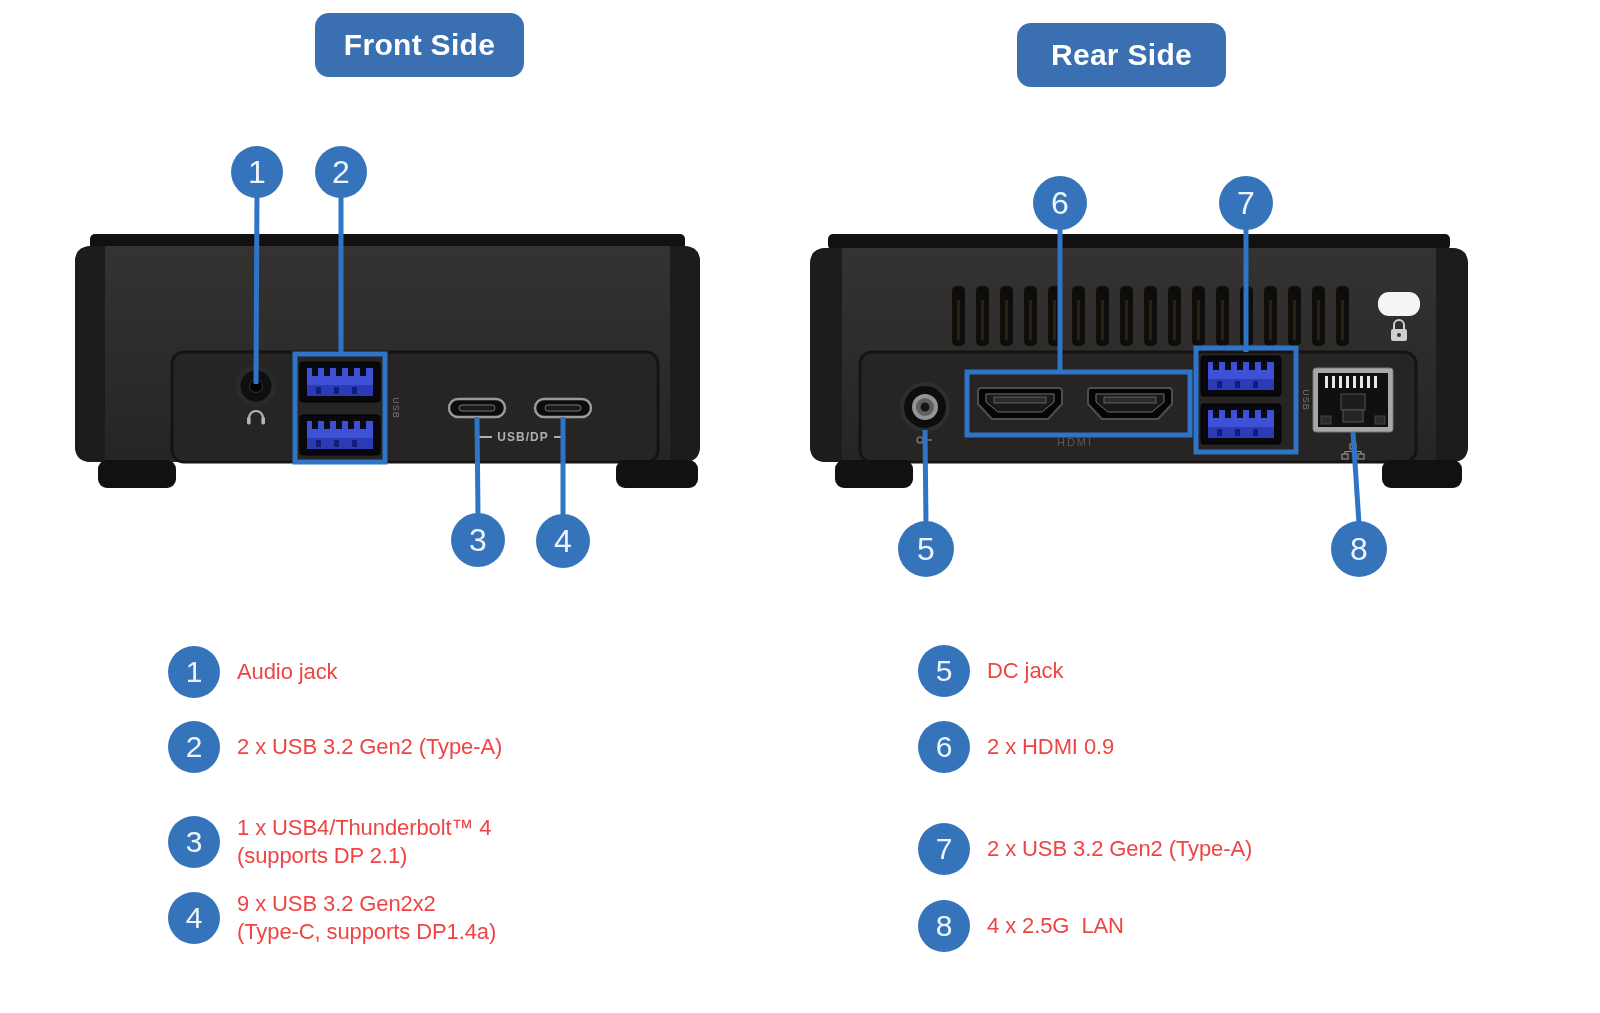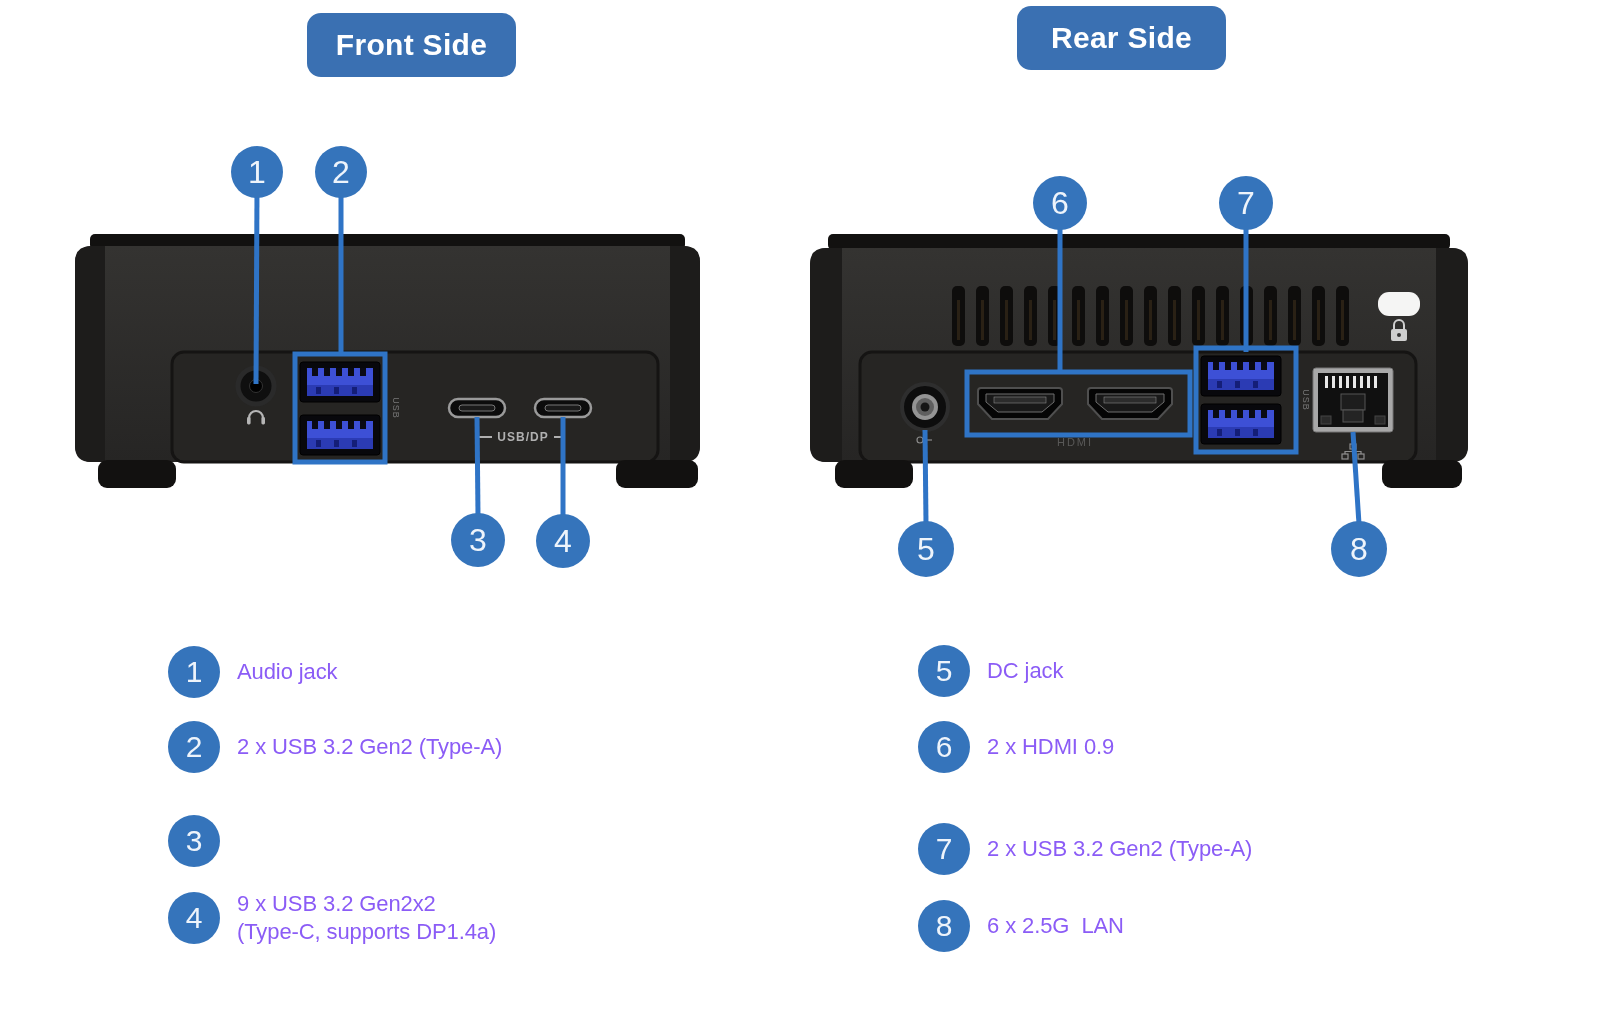--- a/index.html
+++ b/index.html
@@ -1,43 +1,43 @@
 <!DOCTYPE html>
 <html><head>
 <meta charset="utf-8">
 <style>
   html,body{margin:0;padding:0;background:#ffffff;}
   .canvas{position:relative;width:1600px;height:1013px;background:#fff;overflow:hidden;
           font-family:"Liberation Sans",sans-serif;}
   .side-badge{position:absolute;width:209px;height:64px;border-radius:14px;
               background:#3a70b2;color:#ffffff;font-size:30px;font-weight:bold;
               text-align:center;line-height:64px;letter-spacing:.3px;}
-  .front-badge{left:307px;top:13px;}
-  .rear-badge{left:1017px;top:6px;}
+  .front-badge{left:315px;top:13px;}
+  .rear-badge{left:1017px;top:23px;}
   svg.device{position:absolute;display:block;}
   .front-svg{left:60px;top:140px;}
   .rear-svg{left:790px;top:140px;}
 
   
   .leader{stroke:#2f74c6;stroke-width:5;fill:none;}
   .cobox{fill:none;stroke:#2f74c6;stroke-width:5;}
   .badge{fill:#3574bb;}
   .badge-num{fill:#eef4fb;font-size:32px;text-anchor:middle;font-family:"Liberation Sans",sans-serif;}
   .panel-label{fill:#b0b0b0;font-size:12px;font-weight:bold;letter-spacing:1px;text-anchor:middle;
                font-family:"Liberation Sans",sans-serif;}
   .tiny-label{fill:#777;font-size:9px;letter-spacing:1px;text-anchor:middle;
               font-family:"Liberation Sans",sans-serif;}
   .hdmi-label{fill:#6e6e6e;font-size:11px;letter-spacing:2px;text-anchor:middle;opacity:.7;
               font-family:"Liberation Sans",sans-serif;}
 
   
   .legend-item{position:absolute;display:flex;align-items:center;min-height:54px;}
   .lnum{flex:0 0 52px;width:52px;height:52px;border-radius:50%;background:#3574bb;
         color:#eef4fb;font-size:30px;line-height:52px;text-align:center;margin-right:17px;}
-  .llabel{font-size:22px;line-height:28px;color:#8b5cf6;white-space:pre-wrap;letter-spacing:-0.1px;}
+  .llabel{font-size:22px;line-height:28px;color:#ef4444;white-space:pre-wrap;letter-spacing:-0.1px;}
 </style>
 </head>
 <body>
 
 <div class="canvas">
 
   <div class="side-badge front-badge">Front Side</div>
   <div class="side-badge rear-badge">Rear Side</div>
 
   <svg class="device front-svg" width="660" height="440" viewBox="0 0 660 440">
@@ -236,20 +236,22 @@
   <div class="legend-item" style="left:168px;top:645px;">
     <span class="lnum">1</span>
     <span class="llabel">Audio jack</span>
   </div>
   <div class="legend-item" style="left:168px;top:720px;">
     <span class="lnum">2</span>
     <span class="llabel">2 x USB 3.2 Gen2 (Type-A)</span>
   </div>
   <div class="legend-item" style="left:168px;top:814px;">
     <span class="lnum">3</span>
+    <span class="llabel">1 x USB4/Thunderbolt™ 4
+(supports DP 2.1)</span>
   </div>
   <div class="legend-item" style="left:168px;top:890px;">
     <span class="lnum">4</span>
     <span class="llabel">9 x USB 3.2 Gen2x2
 (Type-C, supports DP1.4a)</span>
   </div>
 
   <div class="legend-item" style="left:918px;top:644px;">
     <span class="lnum">5</span>
     <span class="llabel">DC jack</span>
@@ -257,16 +259,16 @@
   <div class="legend-item" style="left:918px;top:720px;">
     <span class="lnum">6</span>
     <span class="llabel">2 x HDMI 0.9</span>
   </div>
   <div class="legend-item" style="left:918px;top:822px;">
     <span class="lnum">7</span>
     <span class="llabel">2 x USB 3.2 Gen2 (Type-A)</span>
   </div>
   <div class="legend-item" style="left:918px;top:899px;">
     <span class="lnum">8</span>
-    <span class="llabel">6 x 2.5G  LAN</span>
+    <span class="llabel">4 x 2.5G  LAN</span>
   </div>
 
 </div>
 
 </body></html>

